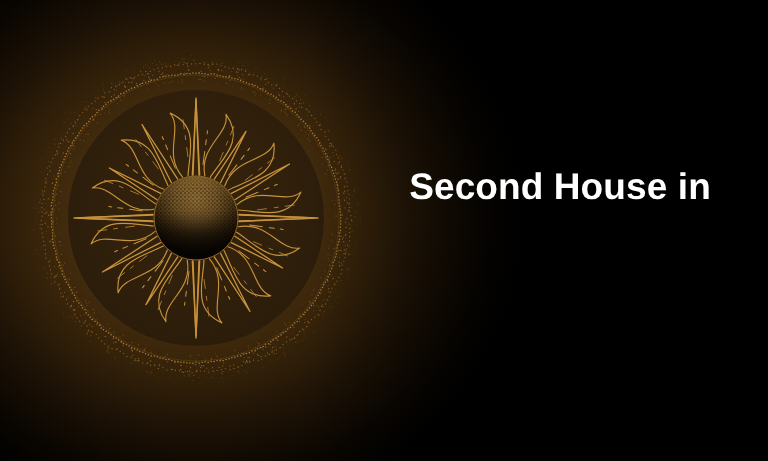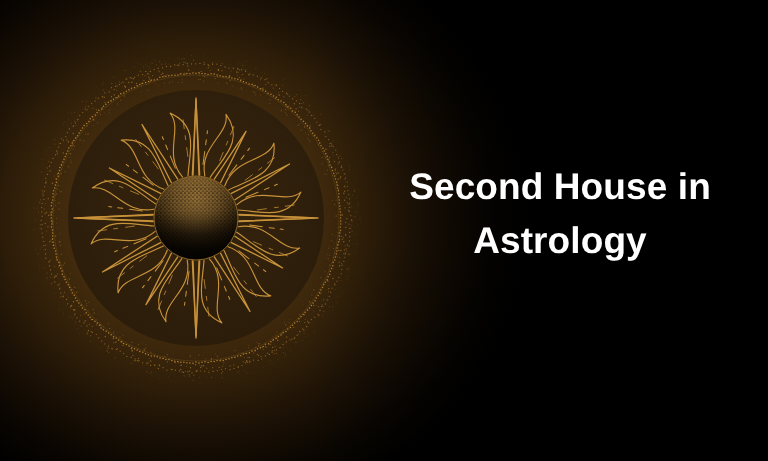--- a/index.html
+++ b/index.html
@@ -1634,16 +1634,15 @@
     <circle cx="196" cy="218" r="42" fill="url(#stipple)" mask="url(#stippleMask)"></circle>
     <circle cx="196" cy="218" r="42" fill="url(#grain)" mask="url(#grainMask)"></circle>
     <circle cx="196" cy="218" r="42" fill="url(#coreShade)"></circle>
     <circle cx="196" cy="218" r="42" fill="none" stroke="#8a6426" stroke-width="1"></circle>
   </svg>
 
   <div class="vignette"></div>
 
   <div class="title-block">
     <span class="title-line">Second House in</span>
-    <span class="title-line">Astrology</span>
   </div>
 
 </div>
 
 </body></html>

